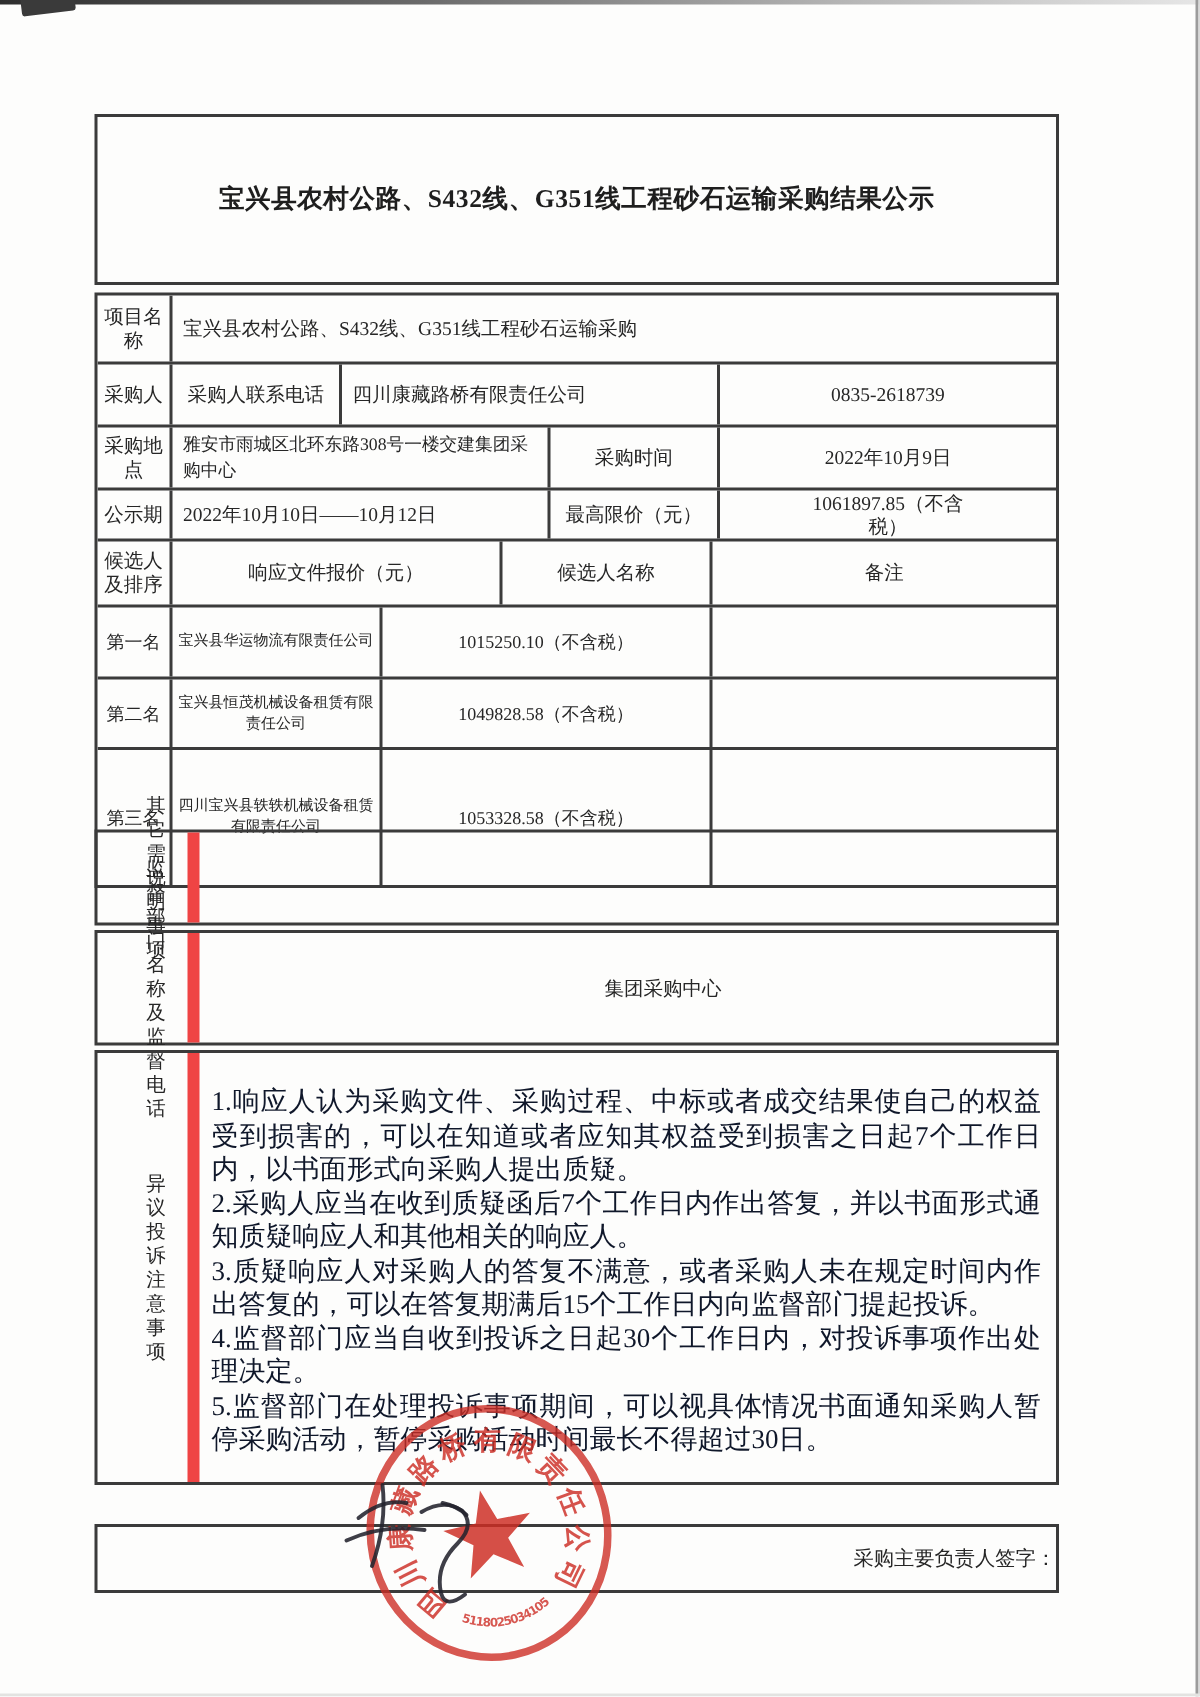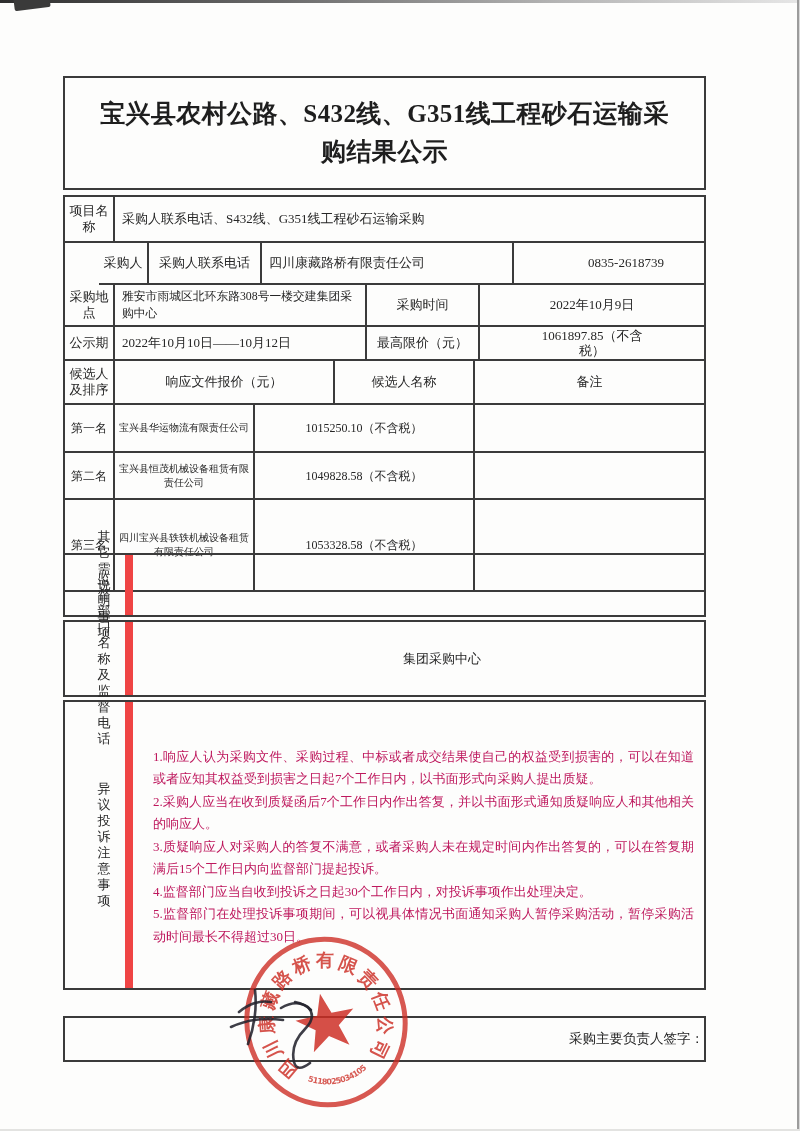--- a/index.html
+++ b/index.html
@@ -24,26 +24,26 @@
   .row { display:flex; width:100%; border-bottom:2px solid #3b3b3b; }
   .row:last-child { border-bottom:none; }
   .cell { border-right:2px solid #3b3b3b; display:flex; align-items:center; justify-content:center;
     text-align:center; font-size:13px; line-height:16px; padding:2px 4px; word-break:break-all; }
   .cell:last-child { border-right:none; flex:1; }
   .cell.left { justify-content:flex-start; text-align:left; padding-left:7px; }
   .lab { width:50px; font-size:13px; line-height:16px; }
 
   
   #title-box { top:76px; height:114px; display:flex; align-items:center; justify-content:center; }
-  #title-box .t { font-size:25px; font-weight:bold; letter-spacing:0.4px; line-height:38px;
+  #title-box .t { font-size:17px; font-weight:bold; letter-spacing:0.4px; line-height:38px;
     text-align:center; padding:0 23px; word-break:break-all; color:#1e1e1e; }
 
   
   #main-box { top:195px; height:397px; display:flex; flex-direction:column; overflow:hidden;justify-content:space-between; }
-  .r-project { height:46px; } .r-purchaser { height:42px;margin-left:34px; } .r-location { height:42px; }
+  .r-project { height:46px; } .r-purchaser { height:42px; } .r-location { height:42px; }
   .r-publicity { height:34px; } .r-chead { height:44px; } .r-c1 { height:48px; }
   .r-c2 { height:47px; } .r-c3 { flex:1; }
   .w-val { width:252px; } .w-mid { width:113px; }
   .w-name { width:140px; } .w-price { width:220px; }
   .name-cell { font-size:10px; line-height:14px; }
   .price-cell { font-size:12px; }
   .rank-cell { font-size:12px; }
   .maxprice span { display:inline-block; max-width:110px; line-height:15px; }
   .loc-cell { font-size:11.8px; line-height:17px; }
 
@@ -52,21 +52,21 @@
   #other-box .lab, #sup-box .lab, #obj-box .lab { border-right:8px solid #ef4444; display:flex;
     align-items:center; justify-content:center; text-align:center; padding:2px 21px; word-break:break-all;margin-left:18px; }
   #sup-box { top:620px; height:77px; display:flex; }
   .sup-right { flex:1; display:flex; flex-direction:column;padding-left:47px; }
   .sup-right .sub { flex:1; border-bottom:2px solid #3b3b3b; display:flex; align-items:center;
     justify-content:center; font-size:13px; }
   .sup-right .sub:last-child { border-bottom:none; }
   #obj-box { top:700px; height:290px; display:flex; }
   .obj-content { flex:1; display:flex; flex-direction:column; justify-content:center;
     padding:8px 10px 4px 8px; }
-  .clause-line { font-size:13px; line-height:22.5px; text-align:justify; word-break:break-all; color:#be185d;margin-left:12px; }
+  .clause-line { font-size:18px; line-height:22.5px; text-align:justify; word-break:break-all; color:#0f172a; }
 
   
   #sig-box { top:1016px; height:46px; display:flex; align-items:center;justify-content:flex-end; }
   #sig-box .sig-label { font-size:13.5px; padding-left:8px; }
 
   
   #signature-svg { position:absolute; left:225px; top:972px; z-index:6; }
   #signature-svg path { stroke:#23232e; stroke-width:2.6; fill:none;
     stroke-linecap:round; stroke-linejoin:round; opacity:.88; }
 
@@ -90,21 +90,21 @@
 <div class="bottom-edge"></div>
 
 <div class="box" id="title-box">
   <div class="t">宝兴县农村公路、S432线、G351线工程砂石运输采购结果公示</div>
 </div>
 
 <div class="box" id="main-box">
 
   <div class="row r-project">
     <div class="cell lab">项目名称</div>
-    <div class="cell left">采购人联系电话、S432线、G351线工程砂石运输采购</div>
+    <div class="cell left">宝兴县农村公路、S432线、G351线工程砂石运输采购</div>
   </div>
 
   <div class="row r-purchaser">
     <div class="cell lab">采购人</div>
     <div class="cell w-mid">采购人联系电话</div>
     <div class="cell left w-val">四川康藏路桥有限责任公司</div>
     <div class="cell">0835-2618739</div>
   </div>
 
   <div class="row r-location">

